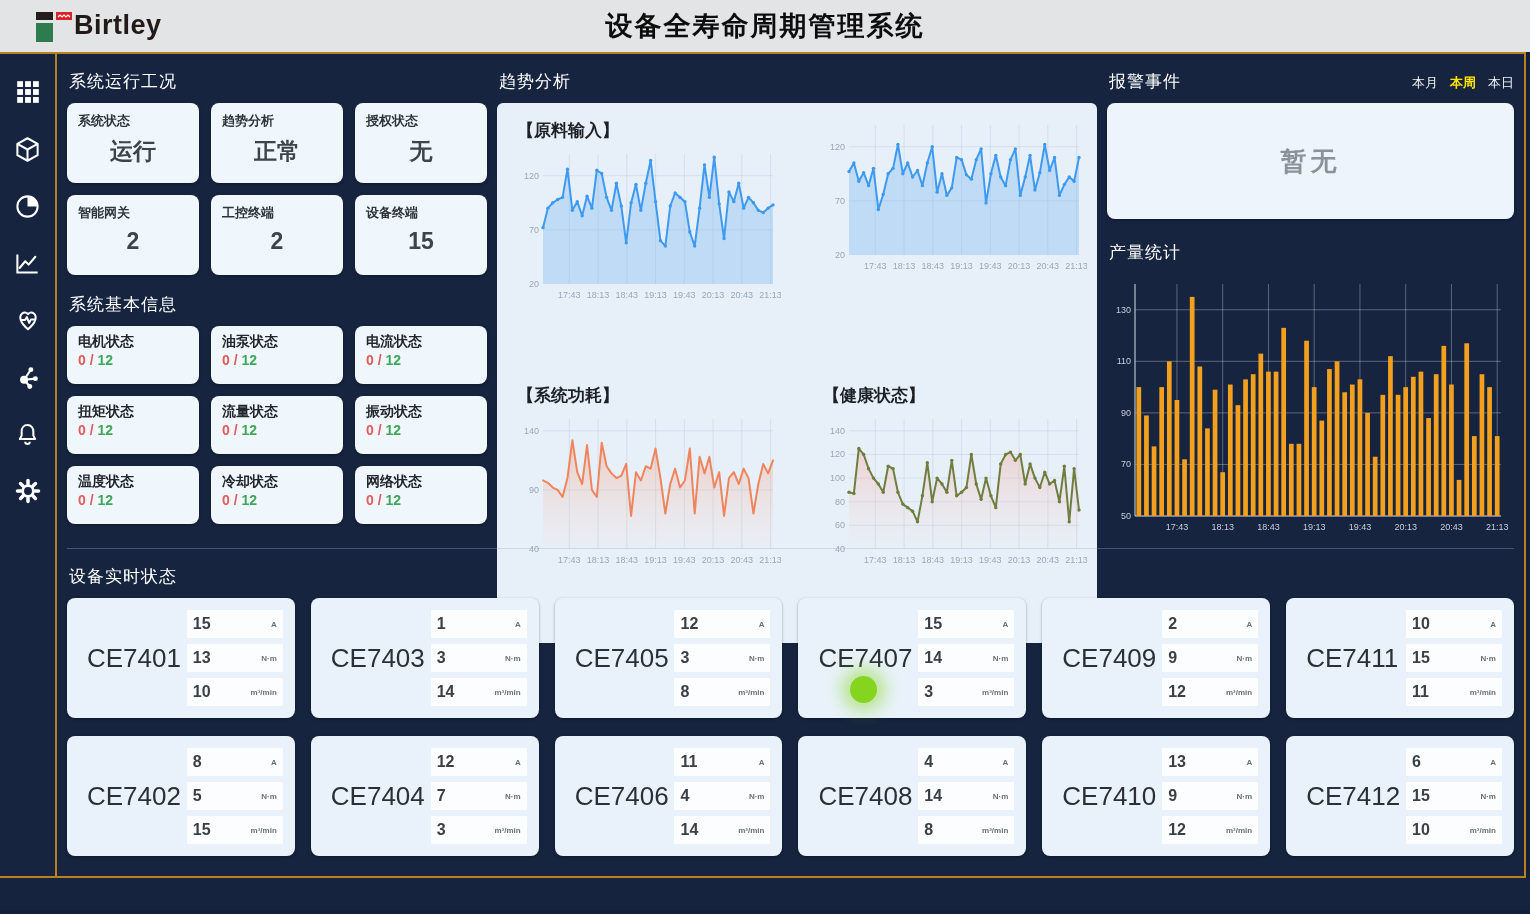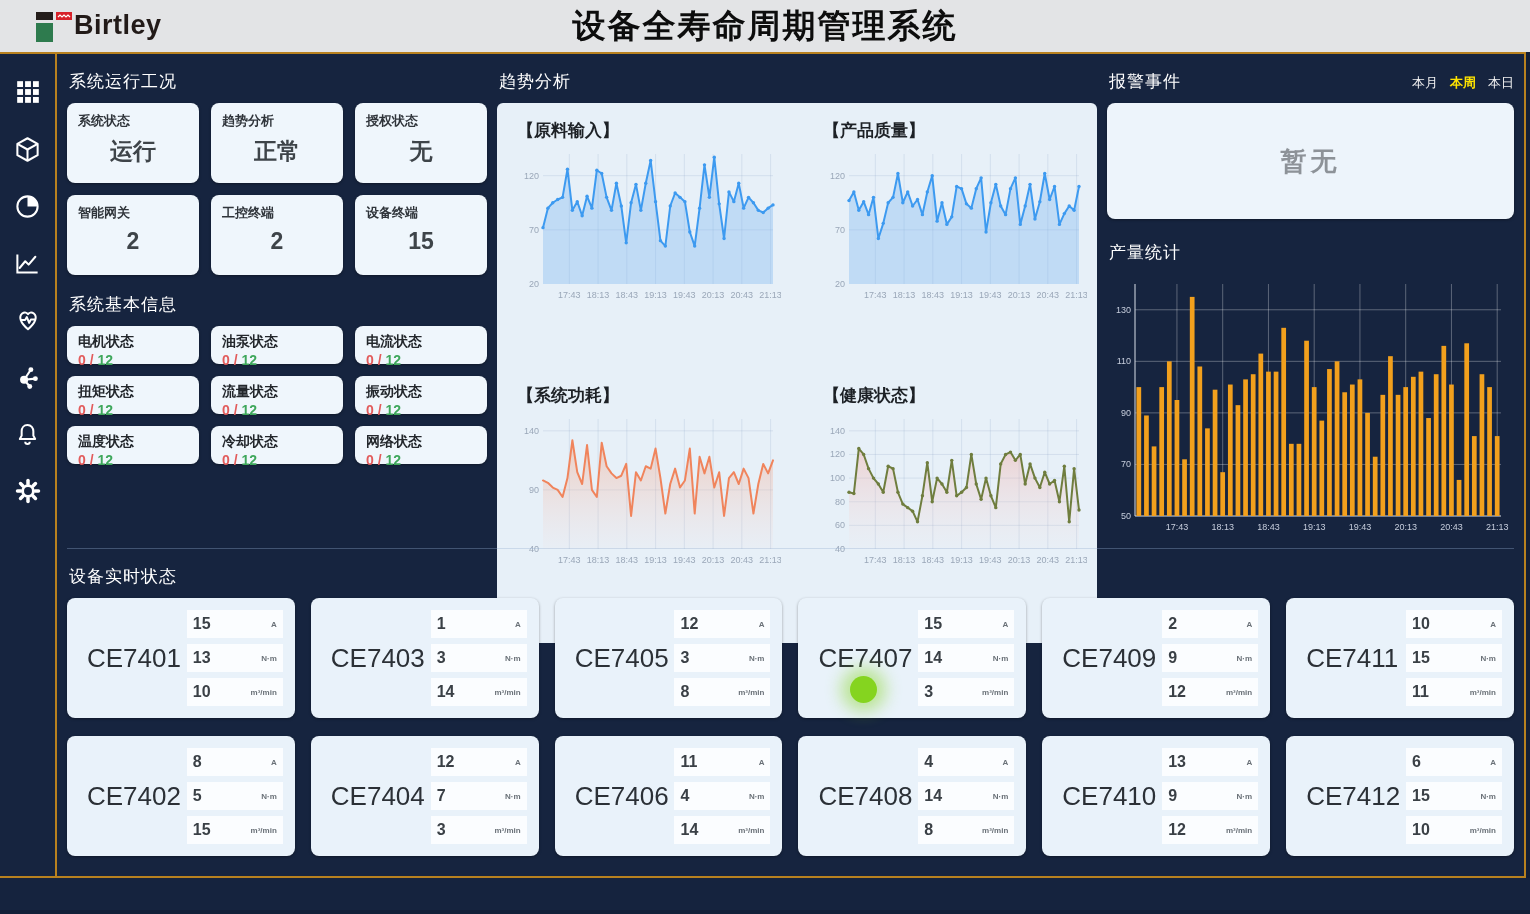--- a/index.html
+++ b/index.html
@@ -3,42 +3,42 @@
 <meta charset="utf-8">
 <style>
   * { margin:0; padding:0; box-sizing:border-box; }
   html,body { width:1530px; height:914px; overflow:hidden; }
   body { background:#121f38; font-family:"Liberation Sans", sans-serif; }
 
   
   .header { height:52px; background:#e3e4e6; position:relative; display:flex; align-items:center; }
   .logo { margin-left:28px; display:flex; align-items:flex-start; }
   .logo-text { font-size:27px; font-weight:700; color:#221a18; letter-spacing:0.5px; line-height:40px; }
-  .header-title { position:absolute; left:0; right:0; text-align:center; font-size:33px; font-weight:700; color:#0d0d0d; letter-spacing:2px; }
+  .header-title { position:absolute; left:0; right:0; text-align:center; font-size:27px; font-weight:700; color:#0d0d0d; letter-spacing:2px; }
 
   
   .main-wrap { display:flex; height:826px; margin-right:4px;
                border-top:2px solid #b8811f; border-bottom:2px solid #b8811f; border-right:2px solid #b8811f; }
   .footer { height:32px; background:#15233e; }
 
   .sidebar { width:57px; border-right:2px solid #b8811f; display:flex; flex-direction:column; align-items:center;
              padding-top:24px; gap:29px; background:#16243f; flex:none; }
   .side-icon { width:28px; height:28px; display:flex; align-items:center; justify-content:center; cursor:pointer; }
 
   .content { flex:1; display:grid; grid-template-columns:420px 600px 1fr; column-gap:10px;
              grid-template-rows:486px auto; padding:0 10px; background:#16243f; }
 
   .panel-title { color:#fff; font-size:17px; font-weight:400; letter-spacing:1px; margin:16px 0 10px 2px; }
 
   
   .cards-3 { display:grid; grid-template-columns:repeat(3,1fr); gap:12px; }
   .status-card { background:#eff6fc; border-radius:8px; height:80px; padding:9px 11px; box-shadow:0 1px 3px rgba(0,0,0,.35); }
   .status-card .lbl { font-size:13px; font-weight:700; color:#30353b; }
   .status-card .val { font-size:23px; font-weight:600; color:#3e4449; text-align:center; margin-top:6px; }
-  .info-card { background:#eff6fc; border-radius:8px; height:38px; padding:7px 11px; box-shadow:0 1px 3px rgba(0,0,0,.35); }
+  .info-card { background:#eff6fc; border-radius:8px; height:58px; padding:7px 11px; box-shadow:0 1px 3px rgba(0,0,0,.35); }
   .info-card .lbl { font-size:14px; font-weight:700; color:#23272c; }
   .info-card .cnt { font-size:14px; font-weight:700; margin-top:1px; }
   .cnt .red { color:#e25b5b; }
   .cnt .green { color:#3ea75b; }
   .mt18 { margin-top:18px; }
 
   
   .trend-panel { background:#e7f0f8; border-radius:6px; padding:12px 18px 6px 18px; height:540px;
                  display:grid; grid-template-columns:1fr 1fr; column-gap:40px; row-gap:8px; }
   .mini-chart .mc-title { font-size:17px; font-weight:700; color:#1d2126; margin:4px 0 2px 2px; }
@@ -306,21 +306,20 @@
               <circle cx="228.63829787234042" cy="64.16666666666666" r="1.7" fill="#3d9af0"></circle>
               <circle cx="233.53191489361703" cy="53.333333333333336" r="1.7" fill="#3d9af0"></circle>
               <circle cx="238.4255319148936" cy="58.75" r="1.7" fill="#3d9af0"></circle>
               <circle cx="243.31914893617022" cy="66.33333333333334" r="1.7" fill="#3d9af0"></circle>
               <circle cx="248.2127659574468" cy="68.5" r="1.7" fill="#3d9af0"></circle>
               <circle cx="253.10638297872342" cy="64.16666666666666" r="1.7" fill="#3d9af0"></circle>
               <circle cx="258" cy="60.91666666666667" r="1.7" fill="#3d9af0"></circle>
             </svg>
         </div>
         <div class="mini-chart">
-          <div class="mc-title">【产品质量】</div>
           <svg width="266" height="160">
               <line x1="54.35416666666667" y1="10" x2="54.35416666666667" y2="140" stroke="rgba(120,150,190,0.18)" stroke-width="1"></line>
               <text x="54.35416666666667" y="154" text-anchor="middle" font-size="9" fill="#9aa7b8">17:43</text>
               <line x1="83.10416666666666" y1="10" x2="83.10416666666666" y2="140" stroke="rgba(120,150,190,0.18)" stroke-width="1"></line>
               <text x="83.10416666666666" y="154" text-anchor="middle" font-size="9" fill="#9aa7b8">18:13</text>
               <line x1="111.85416666666667" y1="10" x2="111.85416666666667" y2="140" stroke="rgba(120,150,190,0.18)" stroke-width="1"></line>
               <text x="111.85416666666667" y="154" text-anchor="middle" font-size="9" fill="#9aa7b8">18:43</text>
               <line x1="140.60416666666669" y1="10" x2="140.60416666666669" y2="140" stroke="rgba(120,150,190,0.18)" stroke-width="1"></line>
               <text x="140.60416666666669" y="154" text-anchor="middle" font-size="9" fill="#9aa7b8">19:13</text>
               <line x1="169.35416666666666" y1="10" x2="169.35416666666666" y2="140" stroke="rgba(120,150,190,0.18)" stroke-width="1"></line>

